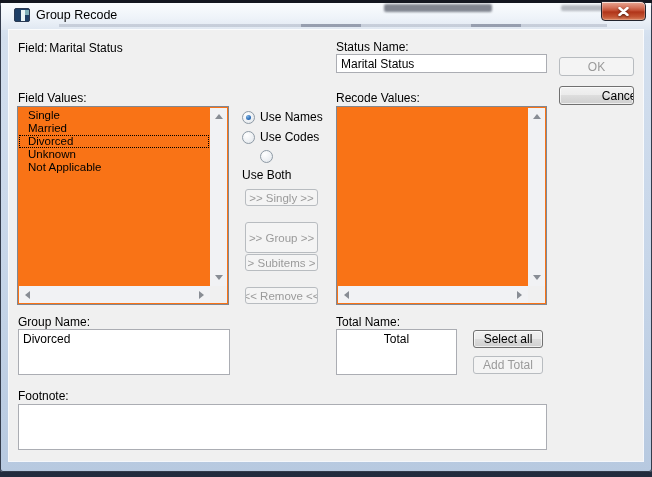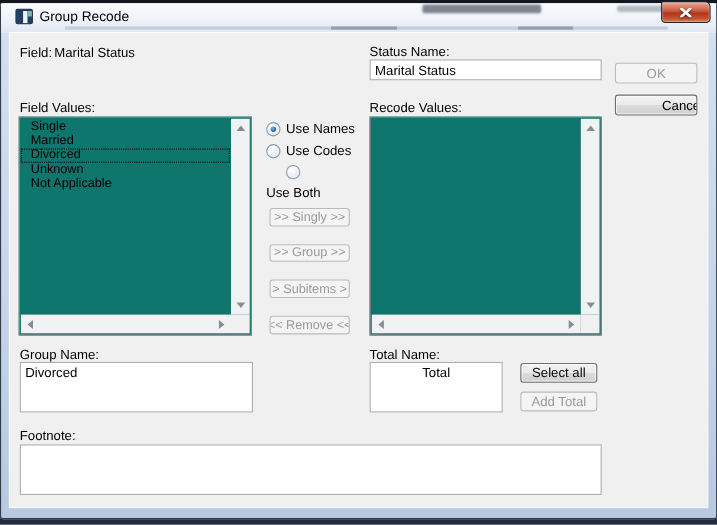--- a/index.html
+++ b/index.html
@@ -76,21 +76,21 @@
     box-shadow: inset 0 0 0 1px rgba(255,255,255,.65);
     display:flex; align-items:center; justify-content:center;
     white-space:nowrap; overflow:hidden; cursor:default;
   }
   .btn.disabled {
     background:#f4f4f4; border-color:#b8bcc0; color:#9a9a9a; box-shadow:none;
   }
   .btn.xfer { font-size:11.5px; }
 
   
-  .listbox { position:absolute; background:#0f766e; border:1px solid #828790; }
+  .listbox { position:absolute; background:#f97316; border:1px solid #828790; }
   .lb-items { position:absolute; left:1px; top:2px; right:19px; }
   .lb-item {
     height:13px; line-height:13px; font-size:11.5px; color:#000;
     padding-left:9px; white-space:nowrap; overflow:hidden;
   }
   .lb-item.focused { outline:1px dotted #000; outline-offset:-1px; }
   .vscroll { position:absolute; top:1px; right:1px; bottom:18px; width:17px; background:#f1f2f4; }
   .hscroll { position:absolute; left:1px; bottom:1px; right:18px; height:17px; background:#f1f2f4; }
   .sb-corner { position:absolute; right:1px; bottom:1px; width:17px; height:17px; background:#f0f0f0; }
   .sb-btn { position:absolute; width:17px; height:17px; display:flex; align-items:center; justify-content:center; }
@@ -192,21 +192,21 @@
       <div class="radio-row" style="top:100px;">
         <span class="radio"></span>
         <span class="radio-label">Use Codes</span>
       </div>
       <div class="radio-row" style="top:120px;flex-direction:column;">
         <span class="radio"></span>
         <span class="radio-label">Use Both</span>
       </div>
 
       <button class="btn xfer disabled" style="left:236px; top:159px; width:73px; height:17px;" disabled="">&gt;&gt; Singly &gt;&gt;</button>
-      <button class="btn xfer disabled" style="left:236px; top:192px; width:73px; height:16px;" disabled="">&gt;&gt; Group &gt;&gt;</button>
+      <button class="btn xfer disabled" style="left:236px; top:192px; width:73px; height:31px;" disabled="">&gt;&gt; Group &gt;&gt;</button>
       <button class="btn xfer disabled" style="left:236px; top:224px; width:73px; height:17px;" disabled="">&gt; Subitems &gt;</button>
       <button class="btn xfer disabled" style="left:236px; top:257px; width:73px; height:17px;" disabled="">&lt;&lt; Remove &lt;&lt;</button>
 
       <div class="lbl" style="left:327px; top:61px;">Recode Values:</div>
       <div class="listbox" style="left:327px; top:76px; width:211px; height:199px;">
         <div class="vscroll">
           <div class="sb-btn up">
               <span class="arr up"></span>
             </div>
           <div class="sb-btn down">

